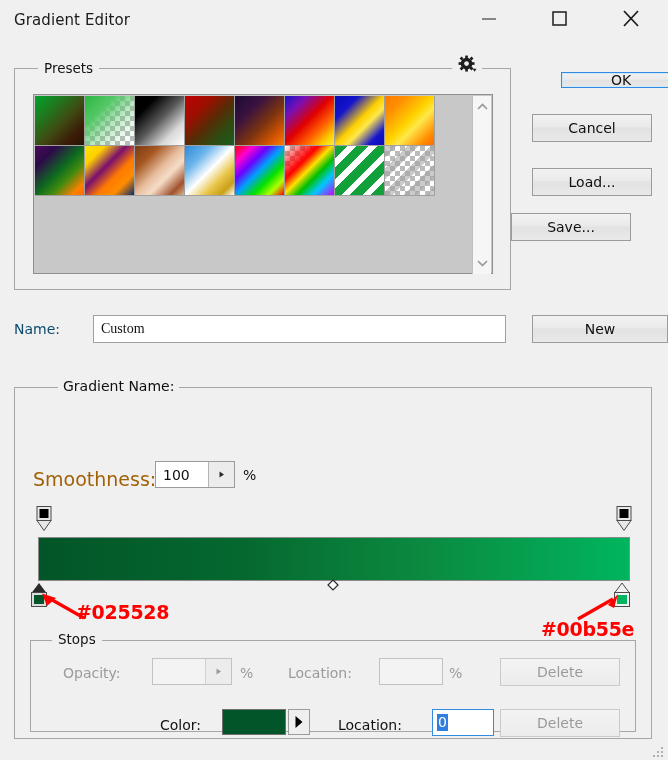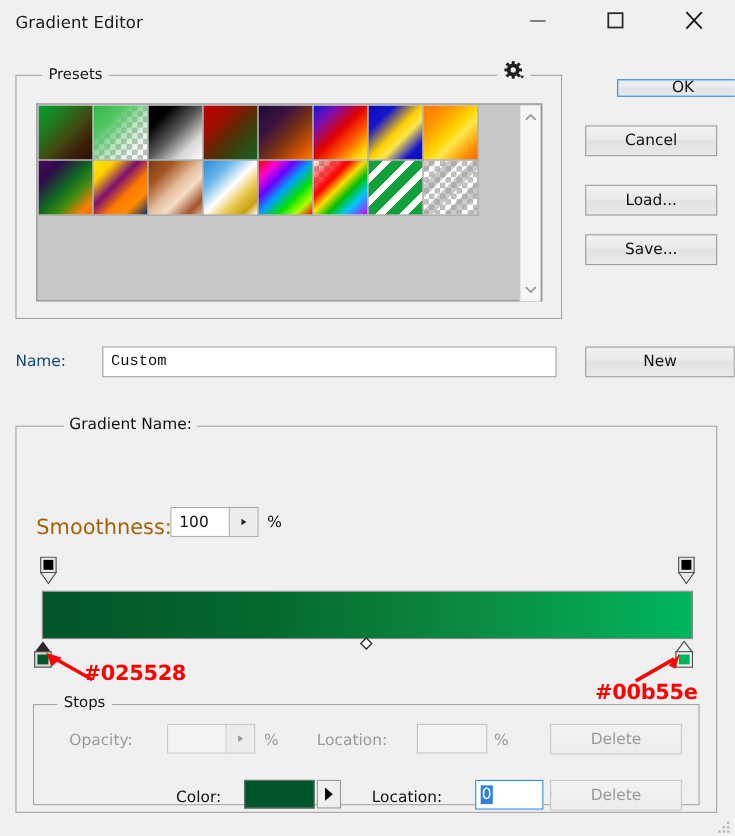--- a/index.html
+++ b/index.html
@@ -149,38 +149,38 @@
     align-items: center;
     justify-content: center;
   }
   .btn.focus {
     border: 1px solid #2f8ce0;
     box-shadow: inset 0 0 0 1px #cfe6fb;
   }
   #btn-ok     { left: 561px; top: 32px;  width: 120px; height: 16px; text-align: right; }
   #btn-cancel { left: 532px; top: 74px;  width: 120px; height: 28px; }
   #btn-load   { left: 532px; top: 128px; width: 120px; height: 28px; }
-  #btn-save   { left: 532px; top: 173px; width: 120px; height: 28px; }
+  #btn-save   { left: 511px; top: 173px; width: 120px; height: 28px; }
   #btn-new    { left: 532px; top: 275px; width: 136px; height: 28px; }
 
   
   #name-label {
     position: absolute;
     left: 14px; top: 281px;
     font-size: 14px;
     color: #0c4a6e;
   }
   #name-input {
     position: absolute;
     left: 93px; top: 275px;
     width: 413px; height: 28px;
     box-sizing: border-box;
     background: #fff;
     border: 1px solid #a0a0a0;
-    font-family: Liberation Mono, monospace;
+    font-family: Liberation Serif, serif;
     font-size: 14px;
     color: #101010;
     padding: 0 7px;
     outline: none;
   }
 
   
   #type-group { left: 14px; top: 347px; width: 638px; height: 352px; }
   #gtype-label {
     position: absolute;

